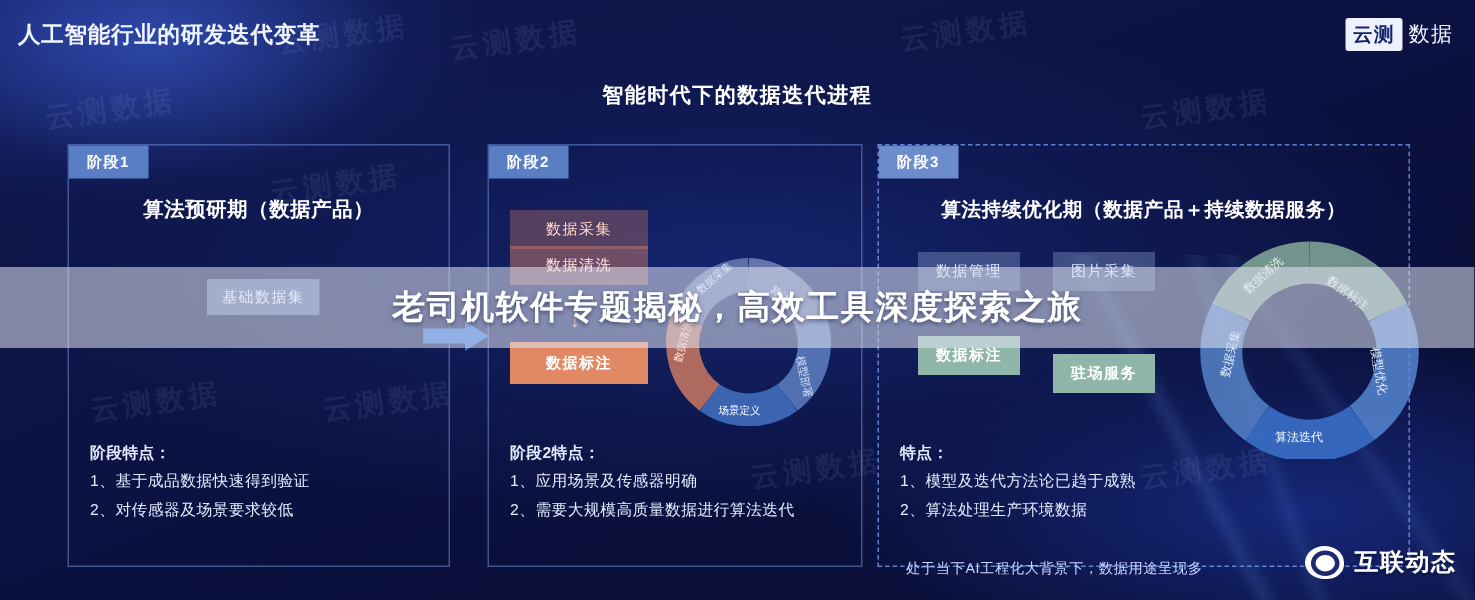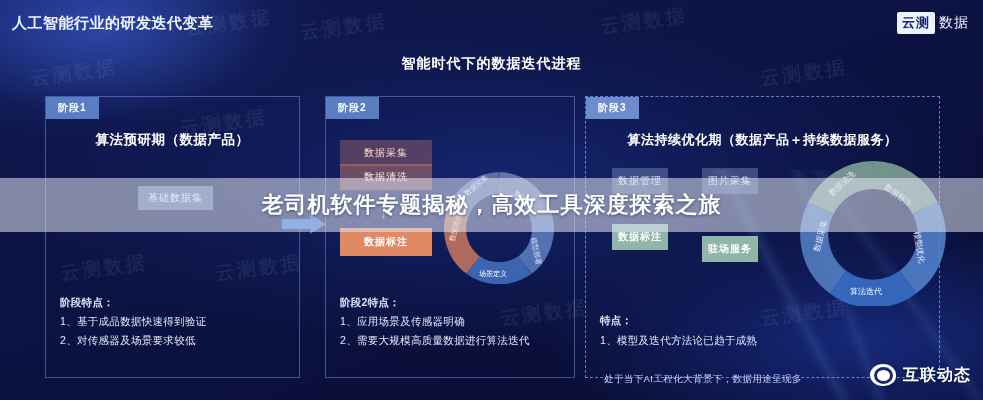--- a/index.html
+++ b/index.html
@@ -77,21 +77,21 @@
   .b-pre   { left:340px; top:140px; width:92px; padding:6px 0;
       background:rgba(223,133,104,0.32); color:#ffd9c9; }
   .down-arrow { position:absolute; left:380px; top:206px; width:12px; height:16px; color:#e8a88c; font-size:13px; }
   .b-label { left:340px; top:228px; width:92px; padding:7px 0;
       background:#e08964; color:#ffffff; font-weight:700; }
 
   
   .ring2 { position:absolute; left:443px; top:172px; width:112px; height:112px; }
   
   .t3 { position:absolute; text-align:center; font-size:10px; letter-spacing:1px;
-        padding:6px 0; width:56px; }
+        padding:6px 0; width:68px; }
   .t3a { left:612px; top:168px; background:rgba(150,175,215,0.35); color:#dce6ff; }
   .t3b { left:702px; top:168px; background:rgba(150,175,215,0.35); color:#dce6ff; }
   .t3c { left:612px; top:224px; background:#8fb6a8; color:#ffffff; font-weight:700; }
   .t3d { left:702px; top:236px; background:#8fb6a8; color:#ffffff; font-weight:700; }
   .ring3 { position:absolute; left:800px; top:160px; width:146px; height:146px; }
 
   .footnote { position:absolute; left:604px; bottom:14px; font-size:9.5px;
       color:#c9d6ff; letter-spacing:0.4px; }
 
   
@@ -180,20 +180,21 @@
     <text x="36" y="104" fill="#ffffff" font-size="7" font-family="Liberation Sans, sans-serif">场景定义</text>
     <text x="8" y="66" fill="#ffe3d6" font-size="7" font-family="Liberation Sans, sans-serif" transform="rotate(-75 12 66)">数据清洗</text>
   </svg>
 
   <div class="panel p3">
     <div class="badge b3">阶段3</div>
     <div class="panel-head">算法持续优化期（数据产品＋持续数据服务）</div>
     <div class="feat">
       <div class="ft-title">特点：</div>
       <div>1、模型及迭代方法论已趋于成熟</div>
+      <div>2、算法处理生产环境数据</div>
     </div>
   </div>
   <div class="t3 t3a">数据管理</div>
   <div class="t3 t3b">图片采集</div>
   <div class="t3 t3c">数据标注</div>
   <div class="t3 t3d">驻场服务</div>
 
   <svg class="ring3" viewBox="0 0 146 146">
     <g fill="none" stroke-width="28">
       <path d="M73 15 A58 58 0 0 1 125 48" stroke="rgba(150,190,165,0.75)"></path>

